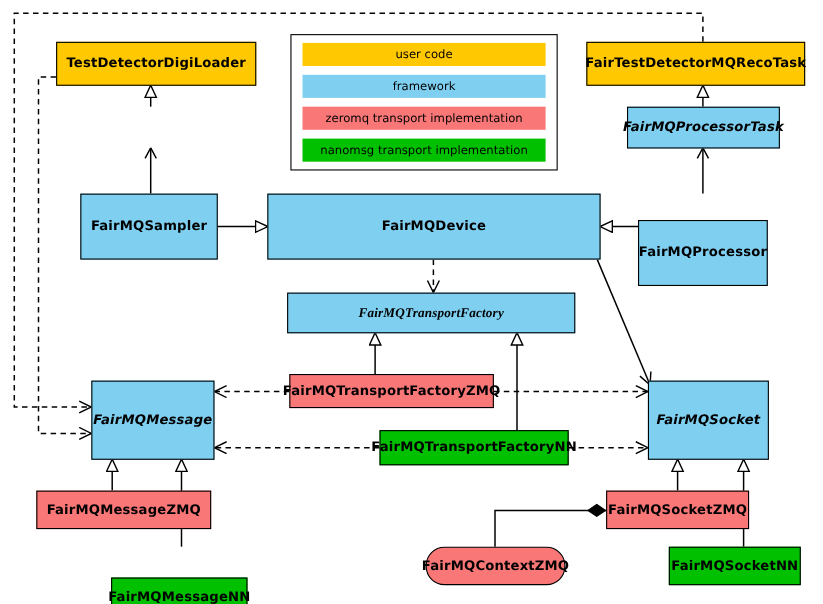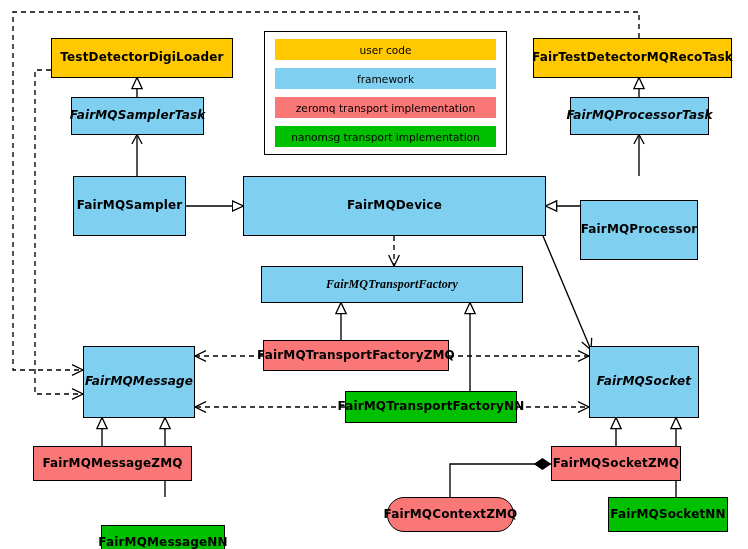--- a/index.html
+++ b/index.html
@@ -119,23 +119,22 @@
 
   <div id="legend">
     <div class="legend-row c-user">user code</div>
     <div class="legend-row c-framework">framework</div>
     <div class="legend-row c-zmq">zeromq transport implementation</div>
     <div class="legend-row c-nn">nanomsg transport implementation</div>
   </div>
 
   <div class="node c-user" style="left:51px;top:38px;width:182px;height:40px;">TestDetectorDigiLoader</div>
   <div class="node c-user" style="left:533px;top:38px;width:199px;height:40px;">FairTestDetectorMQRecoTask</div>
-  <div class="node c-framework abstract" style="left:71px;top:97px;width:133px;height:38px;">FairMQSamplerTask</div>
   <div class="node c-framework abstract" style="left:570px;top:97px;width:139px;height:38px;">FairMQProcessorTask</div>
-  <div class="node c-framework" style="left:73px;top:176px;width:113px;height:60px;">FairMQSampler</div>
+  <div class="node c-framework" style="left:73px;top:176px;width:125px;height:60px;">FairMQSampler</div>
   <div class="node c-framework" style="left:243px;top:176px;width:303px;height:60px;">FairMQDevice</div>
   <div class="node c-framework" style="left:580px;top:176px;width:118px;height:60px;margin-top:24px;">FairMQProcessor</div>
   <div class="node c-framework abstract" style="left:261px;top:266px;width:262px;height:37px;font-family:Liberation Serif, serif;">FairMQTransportFactory</div>
   <div class="node c-zmq" style="left:263px;top:340px;width:186px;height:31px;">FairMQTransportFactoryZMQ</div>
   <div class="node c-nn" style="left:345px;top:391px;width:172px;height:32px;">FairMQTransportFactoryNN</div>
   <div class="node c-framework abstract" style="left:83px;top:346px;width:112px;height:72px;">FairMQMessage</div>
   <div class="node c-framework abstract" style="left:589px;top:346px;width:110px;height:72px;">FairMQSocket</div>
   <div class="node c-zmq" style="left:33px;top:446px;width:159px;height:35px;">FairMQMessageZMQ</div>
   <div class="node c-nn" style="left:101px;top:497px;width:124px;height:35px;margin-top:28px;">FairMQMessageNN</div>
   <div class="node c-zmq" style="left:551px;top:446px;width:130px;height:35px;">FairMQSocketZMQ</div>

